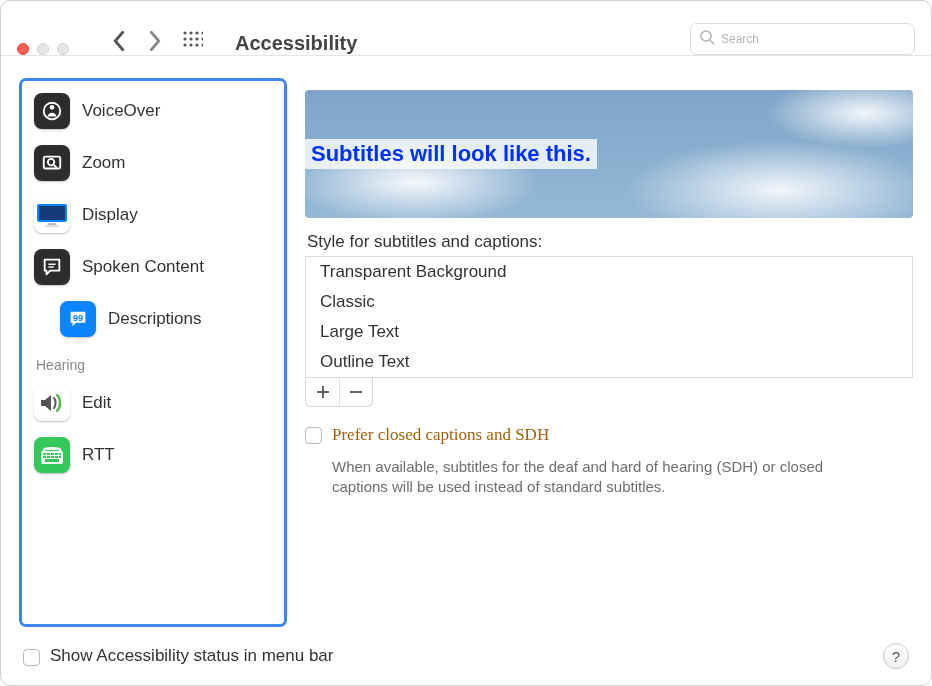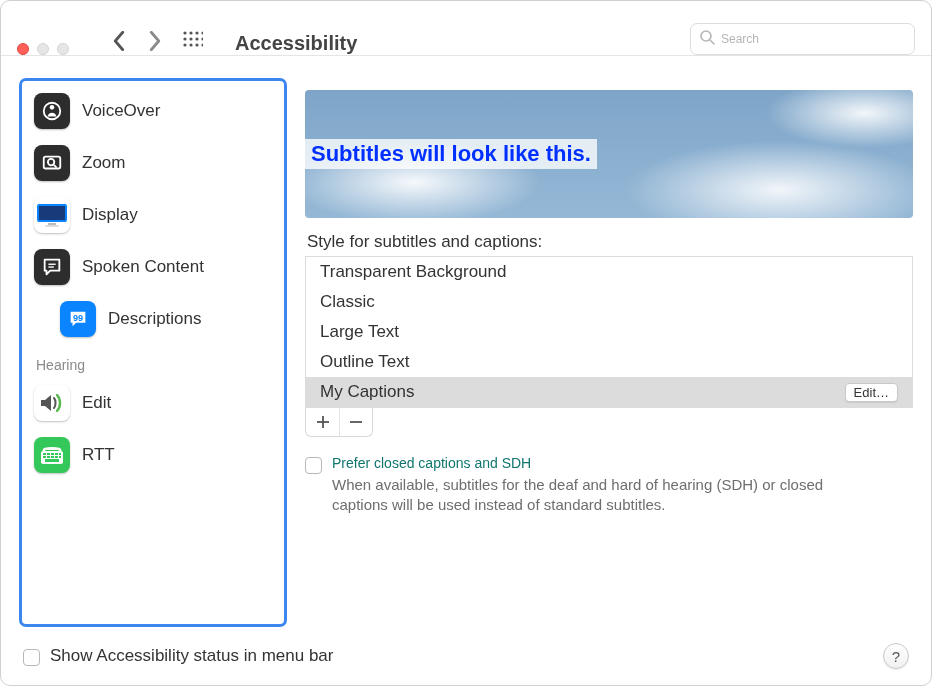--- a/index.html
+++ b/index.html
@@ -175,22 +175,22 @@
 
   .pref-row {
     display: flex; gap: 10px; align-items: flex-start;
     margin-top: 18px;
   }
   .chk {
     width: 17px; height: 17px; border: 1px solid #b8b8b8;
     border-radius: 4px; background: #fff; margin-top: 2px;
     flex-shrink: 0;
   }
-  .pref-text .t1 { font-size: 14px; color: #0f766e; }
-  .pref-text .t2 { font-size: 15px; color: #6e6e6e; margin-top: 4px; line-height: 1.35; max-width: 520px; }
+  .pref-text .t1 { font-size: 17px; color: #a16207; font-family: Liberation Serif, serif; }
+  .pref-text .t2 { font-size: 15px; color: #6e6e6e; margin-top: 12px; line-height: 1.35; max-width: 520px; }
 
   .footer {
     position: absolute;
     left: 0; right: 0; bottom: 0;
     height: 58px;
     padding: 0 22px;
     display: flex; align-items: center;
     gap: 10px;
   }
   .help {
@@ -357,24 +357,20 @@
         </div>
       <div class="style-row">
           <span>Classic</span>
         </div>
       <div class="style-row">
           <span>Large Text</span>
         </div>
       <div class="style-row">
           <span>Outline Text</span>
         </div>
-      <div class="style-row selected">
-        <span>My Captions</span>
-        <button class="edit-btn">Edit…</button>
-      </div>
     </div>
     <div class="list-buttons">
       <div class="lb">
         <svg width="14" height="14" viewBox="0 0 14 14">
             <line x1="7" y1="1" x2="7" y2="13" stroke="#555" stroke-width="1.8"></line>
             <line x1="1" y1="7" x2="13" y2="7" stroke="#555" stroke-width="1.8"></line>
           </svg>
       </div>
       <div class="lb">
         <svg width="14" height="14" viewBox="0 0 14 14">

